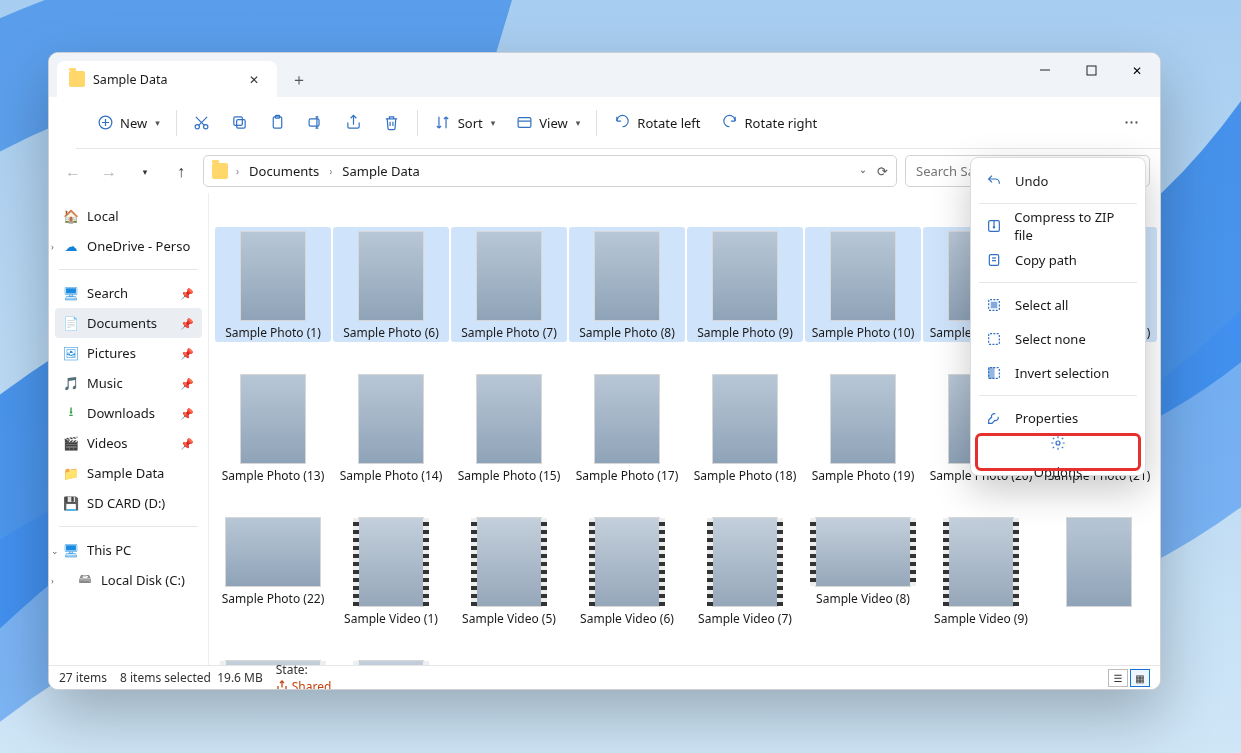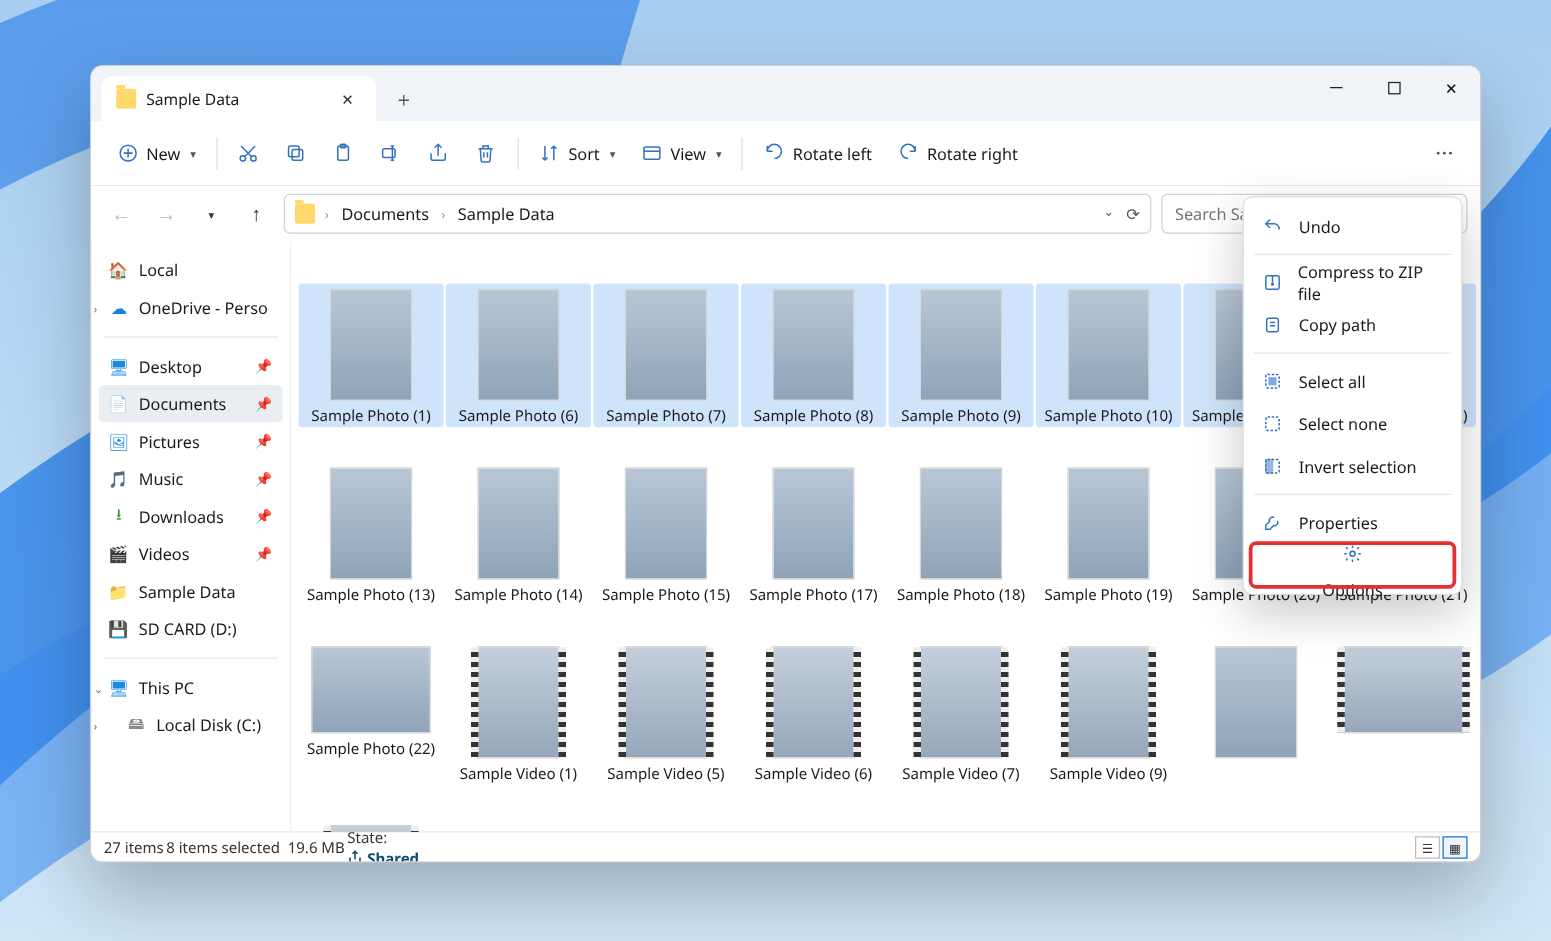--- a/index.html
+++ b/index.html
@@ -1,34 +1,34 @@
 <!DOCTYPE html>
 <html><head>
 <meta charset="utf-8">
 <style>
   * { box-sizing: border-box; margin: 0; padding: 0; font-family: "Segoe UI", system-ui, sans-serif; }
   body { width: 1241px; height: 753px; background: linear-gradient(180deg,#a7cdf0 0%,#cfe6f7 100%); position: relative; overflow: hidden; }
   .swirl { position:absolute; inset:0; z-index:0; }
   .swirl svg { width:100%; height:100%; }
 
-  .window { position:absolute; left:72px; top:52px; width:1113px; height:638px; background:#fff; border-radius:10px; box-shadow:0 25px 60px rgba(0,0,0,.25); overflow:hidden; z-index:1; border:1px solid #cfcfd3; }
+  .window { position:absolute; left:48px; top:52px; width:1113px; height:638px; background:#fff; border-radius:10px; box-shadow:0 25px 60px rgba(0,0,0,.25); overflow:hidden; z-index:1; border:1px solid #cfcfd3; }
 
   
   .titlebar { display:flex; align-items:flex-start; height:44px; background:#f0f4f9; }
   .tab { display:flex; align-items:center; gap:8px; height:36px; margin-top:8px; margin-left:8px; padding:0 12px; background:#fff; border-top-left-radius:8px; border-top-right-radius:8px; position:relative; min-width:220px; }
   .tab-icon { width:16px; height:16px; background:#ffd76a; border-radius:2px; position:relative; }
   .tab-icon::before { content:""; position:absolute; top:-3px; left:0; width:7px; height:3px; background:#ffd76a; border-radius:1px; }
   .tab-title { font-size:12.5px; color:#1a1a1a; flex:1; }
   .tab-close { width:22px; height:22px; display:flex; align-items:center; justify-content:center; border-radius:4px; cursor:pointer; font-size:12px; color:#333; }
   .tab-add { width:32px; height:32px; margin-top:10px; margin-left:6px; display:flex; align-items:center; justify-content:center; border-radius:4px; cursor:pointer; color:#555; font-size:16px; }
   .wincontrols { margin-left:auto; display:flex; }
   .wc { width:46px; height:34px; display:flex; align-items:center; justify-content:center; font-size:12px; cursor:pointer; }
 
   
-  .toolbar { display:flex; align-items:center; height:52px; padding:0 10px; background:#fff; border-bottom:1px solid #e6e6e6; gap:0; }
+  .toolbar { display:flex; align-items:center; height:52px; padding:0 10px; background:#fff; border-bottom:1px solid #e6e6e6; gap:0;margin-left:27px; }
   .tbtn { display:flex; align-items:center; gap:6px; height:34px; padding:0 10px; border-radius:5px; cursor:pointer; font-size:13px; color:#1a1a1a; }
   .ticon { width:18px; height:18px; display:flex; align-items:center; justify-content:center; color:#3171c4; }
   .ticon svg { width:17px; height:17px; }
   .tsep { width:1px; height:26px; background:#e0e0e0; margin:0 6px; }
   .chev { font-size:9px; color:#555; margin-left:2px; }
 
   
   .addrrow { display:flex; align-items:center; height:44px; padding:0 10px; gap:8px; background:#fff; }
   .navbtn { width:28px; height:28px; display:flex; align-items:center; justify-content:center; border-radius:4px; color:#333; cursor:pointer; }
   .navbtn.disabled { color:#b8b8b8; cursor:default; }
@@ -57,22 +57,22 @@
   .grid { display:grid; grid-template-columns: repeat(8, 116px); gap:4px 2px; }
   .item { display:flex; flex-direction:column; align-items:center; padding:4px 2px 2px; border-radius:3px; cursor:pointer;margin-top:24px; }
   .item.sel { background:#cfe4fb; }
   .thumb { width:66px; height:90px; background:linear-gradient(180deg,#b8c7d6,#8fa3b8); border:1px solid #d7d7d7; }
   .thumb.wide { width:96px; height:70px; }
   .thumb.vid { position:relative; background:linear-gradient(180deg,#c3cfdb,#96a7ba); }
   .thumb.vid::before, .thumb.vid::after { content:""; position:absolute; top:0; bottom:0; width:6px; background: repeating-linear-gradient(#eee 0 4px,#333 4px 8px); }
   .thumb.vid::before{left:-6px}.thumb.vid::after{right:-6px}
   .itemlabel { font-size:12px; color:#1a1a1a; text-align:center; margin-top:4px; line-height:1.25; max-width:110px; }
 
-  .statusbar { height:24px; border-top:1px solid #e6e6e6; display:flex; align-items:center; padding:0 10px; gap:2px; font-size:12px; color:#333; background:#fff; }
-  .statusbar .share { color:#0c4a6e; display:flex; align-items:center; gap:4px;font-weight:bold; }
+  .statusbar { height:24px; border-top:1px solid #e6e6e6; display:flex; align-items:center; padding:0 10px; gap:13px; font-size:12px; color:#333; background:#fff; }
+  .statusbar .share { color:#c2410c; display:flex; align-items:center; gap:4px; }
   .viewtoggle { margin-left:auto; display:flex; gap:2px; }
   .vt { width:20px; height:18px; border:1px solid #bcbcbc; display:flex; align-items:center; justify-content:center; font-size:10px; cursor:pointer; }
   .vt.active { border-color:#1a73d9; background:#eef5fd; }
 
   
   .ctxmenu { position:absolute; right:14px; top:104px; width:176px; background:#fff; border:1px solid #dadce0; border-radius:8px; box-shadow:0 14px 38px rgba(0,0,0,.22); padding:6px; z-index:5; }
   .ctxitem { display:flex; align-items:center; gap:12px; height:34px; padding:0 8px; border-radius:5px; font-size:13px; color:#1a1a1a; cursor:pointer; }
   .ctxicon { width:18px; height:18px; display:flex; align-items:center; justify-content:center; color:#3171c4; }
   .ctxicon svg { width:16px; height:16px; }
   .ctxsep { height:1px; background:#e6e6e6; margin:5px 2px; }
@@ -267,21 +267,21 @@
         <span>Local</span>
       </div>
       <div class="navitem">
         <span class="navexpand">›</span>
         <span class="navicon" style="color:#1481d8">☁</span>
         <span>OneDrive - Perso</span>
       </div>
       <div class="navsep"></div>
       <div class="navitem">
           <span class="navicon" style="color:#1a8be0">🖥</span>
-          <span>Desktop</span>
+          <span>Search</span>
           <span class="pin">📌</span>
         </div>
       <div class="navitem active">
           <span class="navicon" style="color:#5b7fa6">📄</span>
           <span>Documents</span>
           <span class="pin">📌</span>
         </div>
       <div class="navitem">
           <span class="navicon" style="color:#1a8be0">🖼</span>
           <span>Pictures</span>
@@ -401,20 +401,24 @@
             <div class="thumb vid"></div>
             <div class="itemlabel">Sample Video (5)</div>
           </div>
           <div class="item">
             <div class="thumb vid"></div>
             <div class="itemlabel">Sample Video (6)</div>
           </div>
           <div class="item">
             <div class="thumb vid"></div>
             <div class="itemlabel">Sample Video (7)</div>
+          </div>
+          <div class="item">
+            <div class="thumb wide vid"></div>
+            <div class="itemlabel">Sample Video (8)</div>
           </div>
           <div class="item">
             <div class="thumb vid"></div>
             <div class="itemlabel">Sample Video (9)</div>
           </div>
           <div class="item">
             <div class="thumb"></div>
             <div class="itemlabel"></div>
           </div>
           <div class="item">

